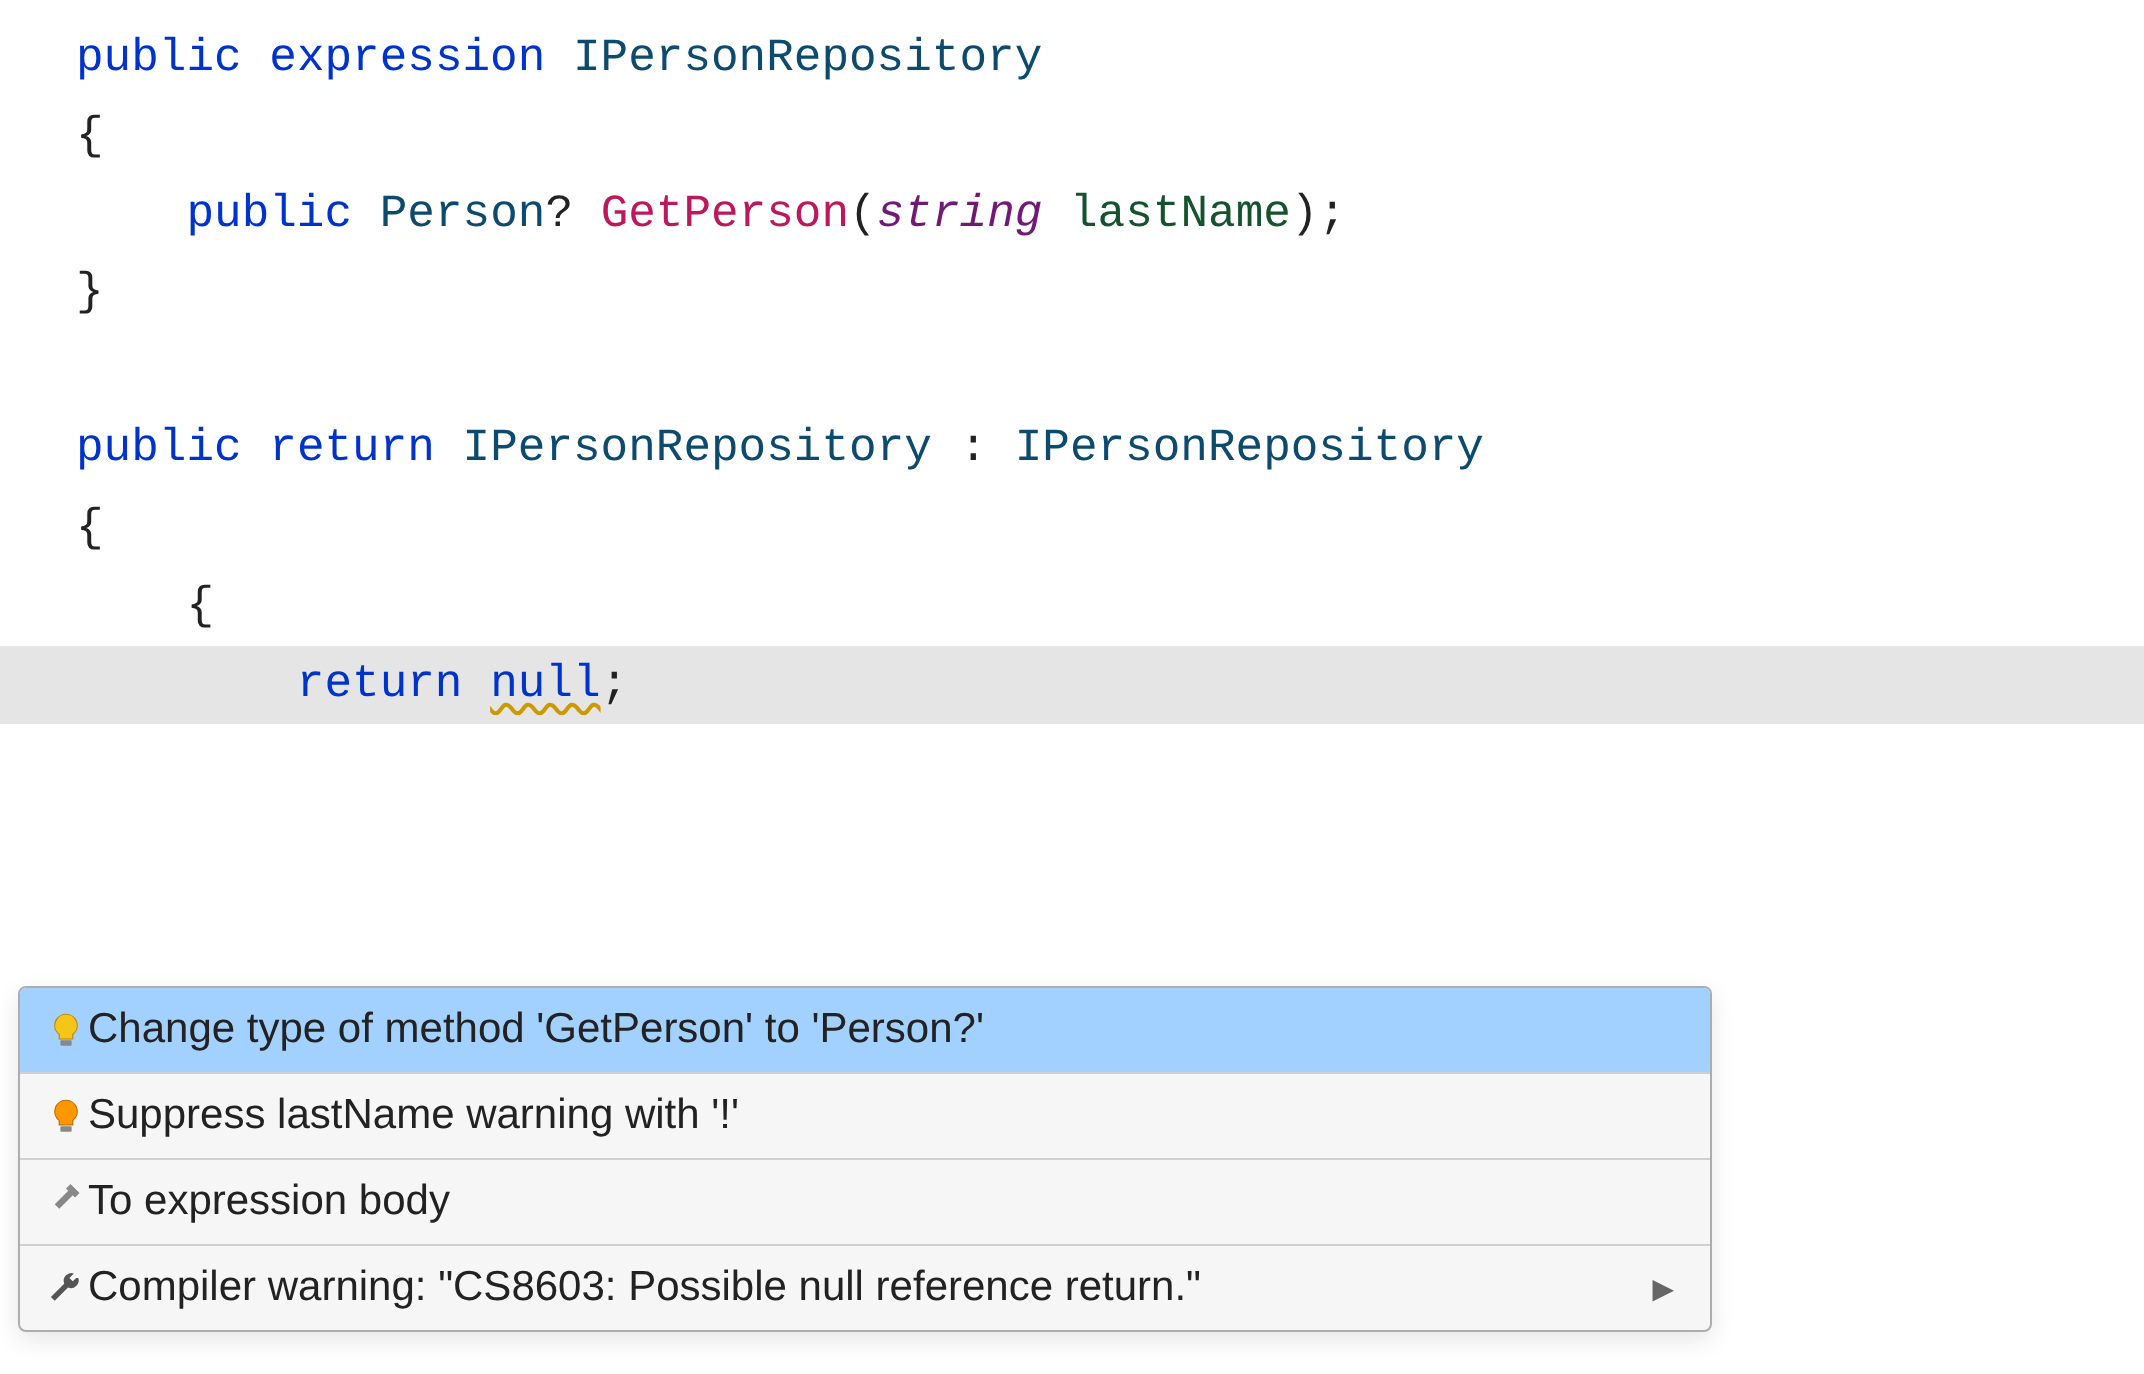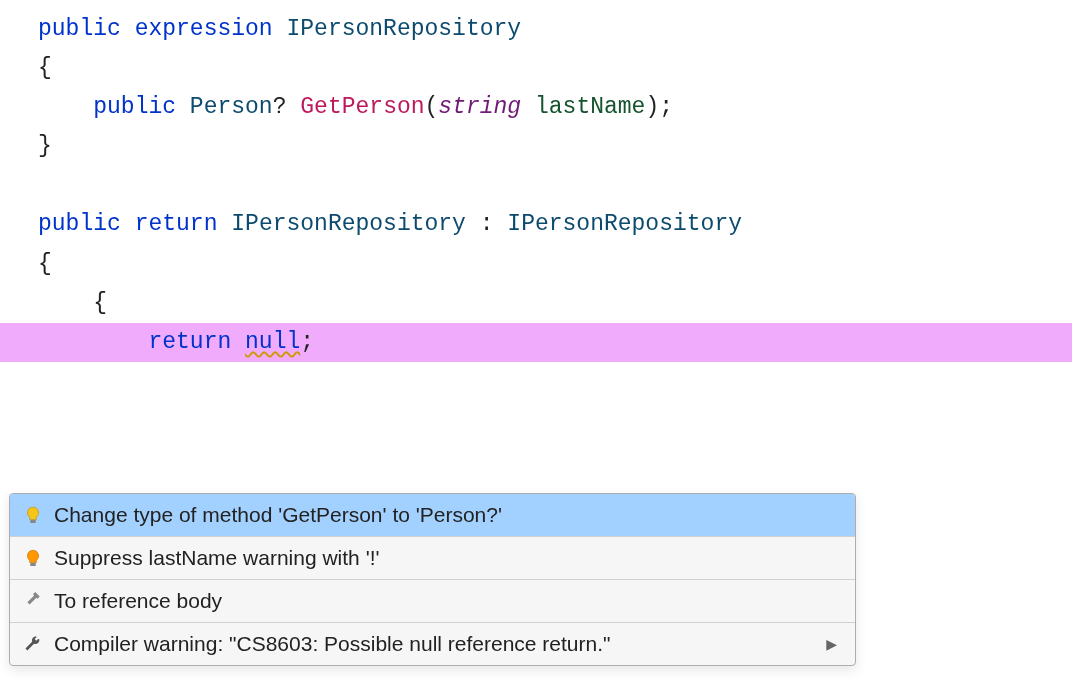--- a/index.html
+++ b/index.html
@@ -11,21 +11,21 @@
     height: 687px;
     overflow: hidden;
     position: relative;
   }
   .code-area {
     padding: 10px 0 0 38px;
     line-height: 1.7;
   }
   .line { white-space: pre; }
   .highlight-line {
-    background: #f0abfc;
+    background: #e5e5e5;
     display: block;
     margin-left: -38px;
     padding-left: 38px;
     width: calc(100% + 38px);
   }
   .kw { color: #0033cc; }
   .type { color: #0c4a6e; }
   .method { color: #be185d; }
   .param { color: #701a75; font-style: italic; }
   .ident { color: #14532d; }
@@ -46,21 +46,20 @@
     font-family: -apple-system, 'Segoe UI', Arial, sans-serif;
     font-size: 21px;
     box-shadow: 0 4px 12px rgba(0,0,0,0.1);
     overflow: hidden;
   }
   .popup-item {
     display: flex;
     align-items: center;
     padding: 9px 12px;
     border-bottom: 1px solid #d0d0d0;
-    gap: 10px;
     position: relative;
   }
   .popup-item:last-child { border-bottom: none; }
   .popup-item.selected { background: #a3d1ff; }
   .popup-icon {
     width: 22px;
     height: 22px;
     display: flex;
     align-items: center;
     justify-content: center;
@@ -106,21 +105,21 @@
         </svg>
     </span>
     <span class="popup-label">Suppress lastName warning with '!'</span>
   </div>
   <div class="popup-item">
     <span class="popup-icon">
       <svg viewBox="0 0 16 16" width="18" height="18">
           <path fill="#888" d="M12 2l2 2-2 2-1-1-6 6-2-2 6-6-1-1 2-2z M10 4l2 2"></path>
         </svg>
     </span>
-    <span class="popup-label">To reference body</span>
+    <span class="popup-label">To expression body</span>
   </div>
   <div class="popup-item">
     <span class="popup-icon">
       <svg viewBox="0 0 16 16" width="18" height="18">
           <path fill="#555" d="M13.5 3.5a3.5 3.5 0 0 1-4.6 4.3L3 13.7 1.3 12l5.9-5.9A3.5 3.5 0 0 1 11.5 1.5l-2 2L11 5l1.5-1.5 1 0z"></path>
         </svg>
     </span>
     <span class="popup-label">Compiler warning: "CS8603: Possible null reference return."</span>
     <span class="popup-arrow">▶</span>
   </div>

